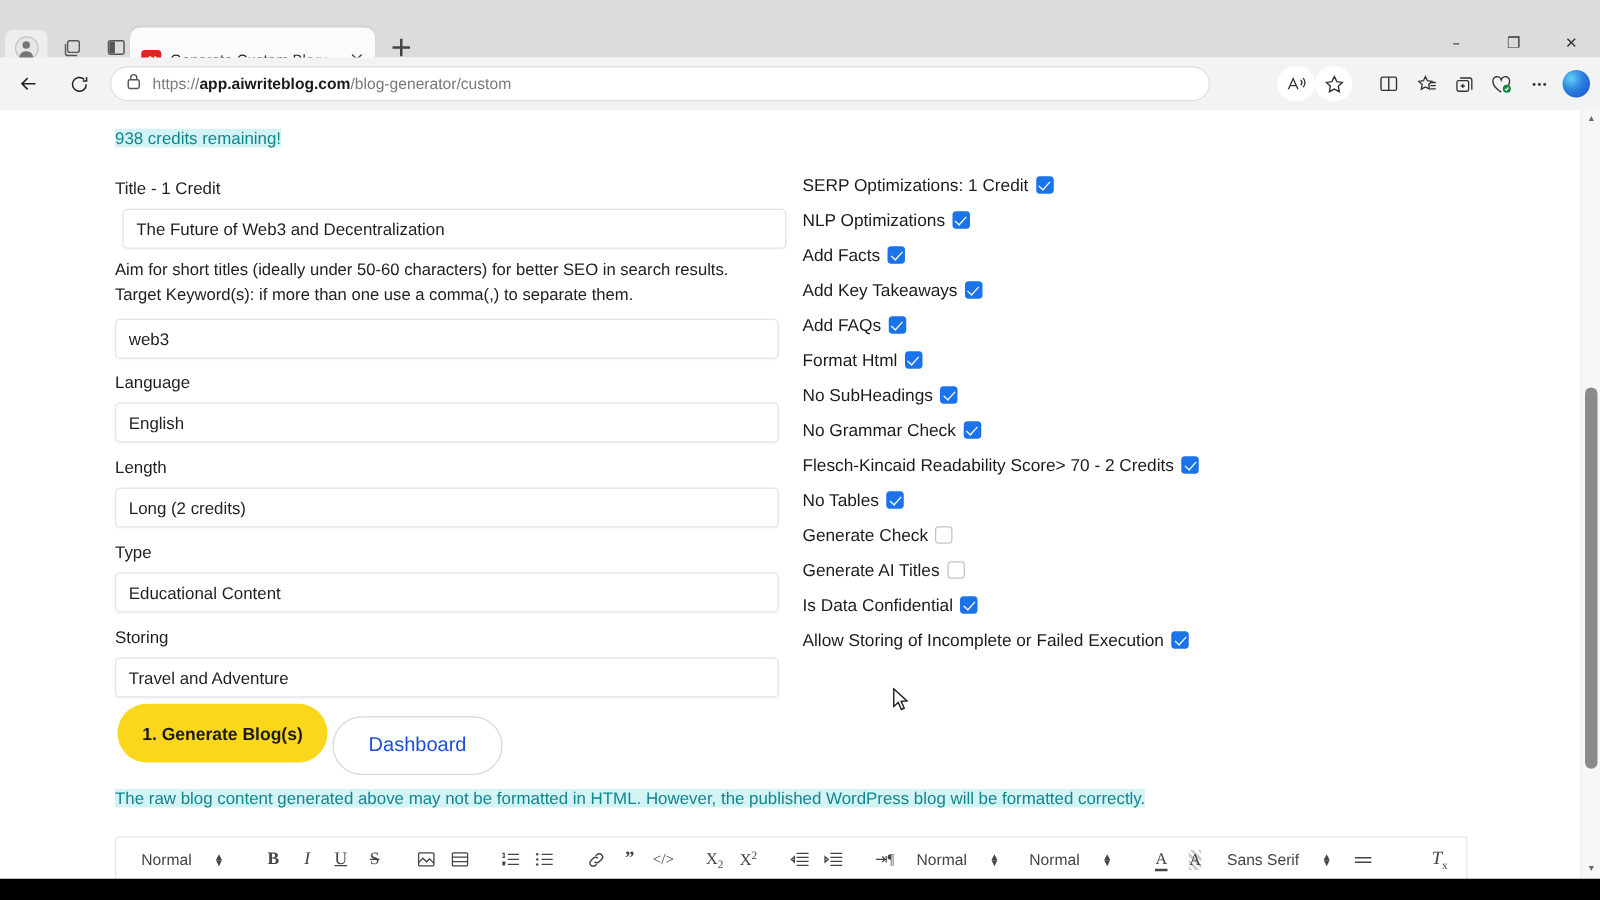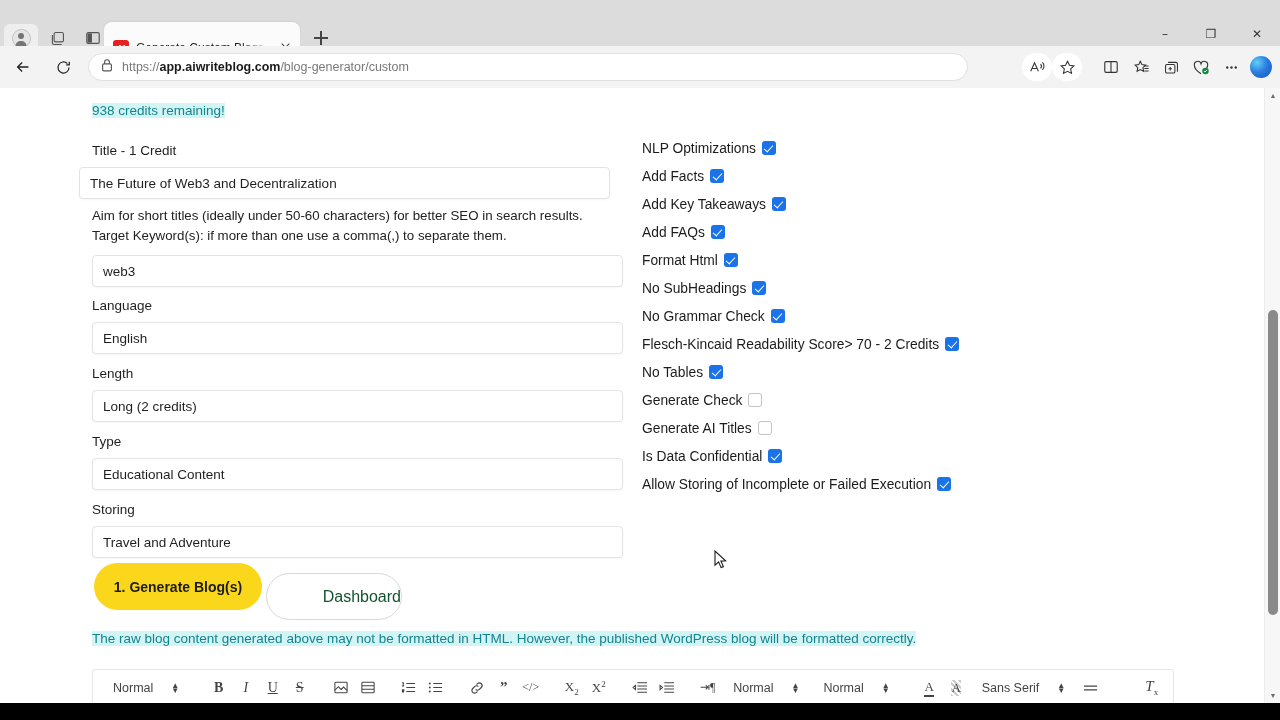--- a/index.html
+++ b/index.html
@@ -155,23 +155,22 @@
   .cb.off { background: #fff; border: 1px solid #c4c4c4; }
 
   
   .btn-generate {
     width: 168px; height: 47px; border-radius: 24px; background: #fbd71c;
     border: none; font-size: 14px; font-weight: bold; color: #1b1b1b; cursor: pointer;
     font-family: "Liberation Sans", sans-serif;
   }
   .btn-dashboard {
     width: 136px; height: 47px; border-radius: 24px; background: #fff;
-    border: 1px solid #d8d8d8; font-size: 16px; color: #14532d; cursor: pointer;
+    border: 1px solid #d8d8d8; font-size: 16px; color: #1d4ed8; cursor: pointer;
     font-family: "Liberation Sans", sans-serif;
-    text-align: right;
   }
   .note {
     font-size: 13.5px; color: #14848f; margin-left: 4px;
   }
   .note span.hl { background: #d3f4f4; }
 
   
   .editor-box {
     position: absolute; left: 92px; top: 669px; width: 1082px; height: 37px;
     background: #fff; border: 1px solid #e6e6e6; border-radius: 3px;
@@ -310,40 +309,44 @@
   </div>
 
   <div class="viewport">
     <div class="page">
 
       <div style="position:absolute;left:88px;top:13px;">
         <div class="credit-line"><span class="hl">938 credits remaining!</span></div>
       </div>
 
       <div style="position:absolute;left:88px;top:53px;" class="field-label">Title - 1 Credit</div>
-      <input class="text-input" style="position: absolute; left: 79px; top: 79px;" value="The Future of Web3 and Decentralization">
+      <input class="text-input" style="position: absolute; left: 98px; top: 79px;" value="The Future of Web3 and Decentralization">
 
       <div style="position:absolute;left:88px;top:118px;" class="hint">Aim for short titles (ideally under 50-60 characters) for better SEO in search results.</div>
       <div style="position:absolute;left:88px;top:138px;" class="hint">Target Keyword(s): if more than one use a comma(,) to separate them.</div>
 
       <input class="text-input" style="position: absolute; left: 92px; top: 167px;" value="web3">
 
       <div style="position:absolute;left:88px;top:208px;" class="field-label">Language</div>
       <input class="text-input" style="position: absolute; left: 92px; top: 234px;" value="English">
 
       <div style="position:absolute;left:88px;top:276px;" class="field-label">Length</div>
       <input class="text-input" style="position: absolute; left: 92px; top: 302px;" value="Long (2 credits)">
 
       <div style="position:absolute;left:88px;top:344px;" class="field-label">Type</div>
       <input class="text-input" style="position: absolute; left: 92px; top: 370px;" value="Educational Content">
 
       <div style="position:absolute;left:88px;top:412px;" class="field-label">Storing</div>
       <input class="text-input" style="position: absolute; left: 92px; top: 438px;" value="Travel and Adventure">
 
       <div id="opts" style="position:absolute;left:642px;top:46px;width:420px;">
+          <div class="chk-row">
+            <span class="chk-label">SERP Optimizations: 1 Credit</span>
+            <span class="cb on"></span>
+          </div>
           <div class="chk-row">
             <span class="chk-label">NLP Optimizations</span>
             <span class="cb on"></span>
           </div>
           <div class="chk-row">
             <span class="chk-label">Add Facts</span>
             <span class="cb on"></span>
           </div>
           <div class="chk-row">
             <span class="chk-label">Add Key Takeaways</span>

